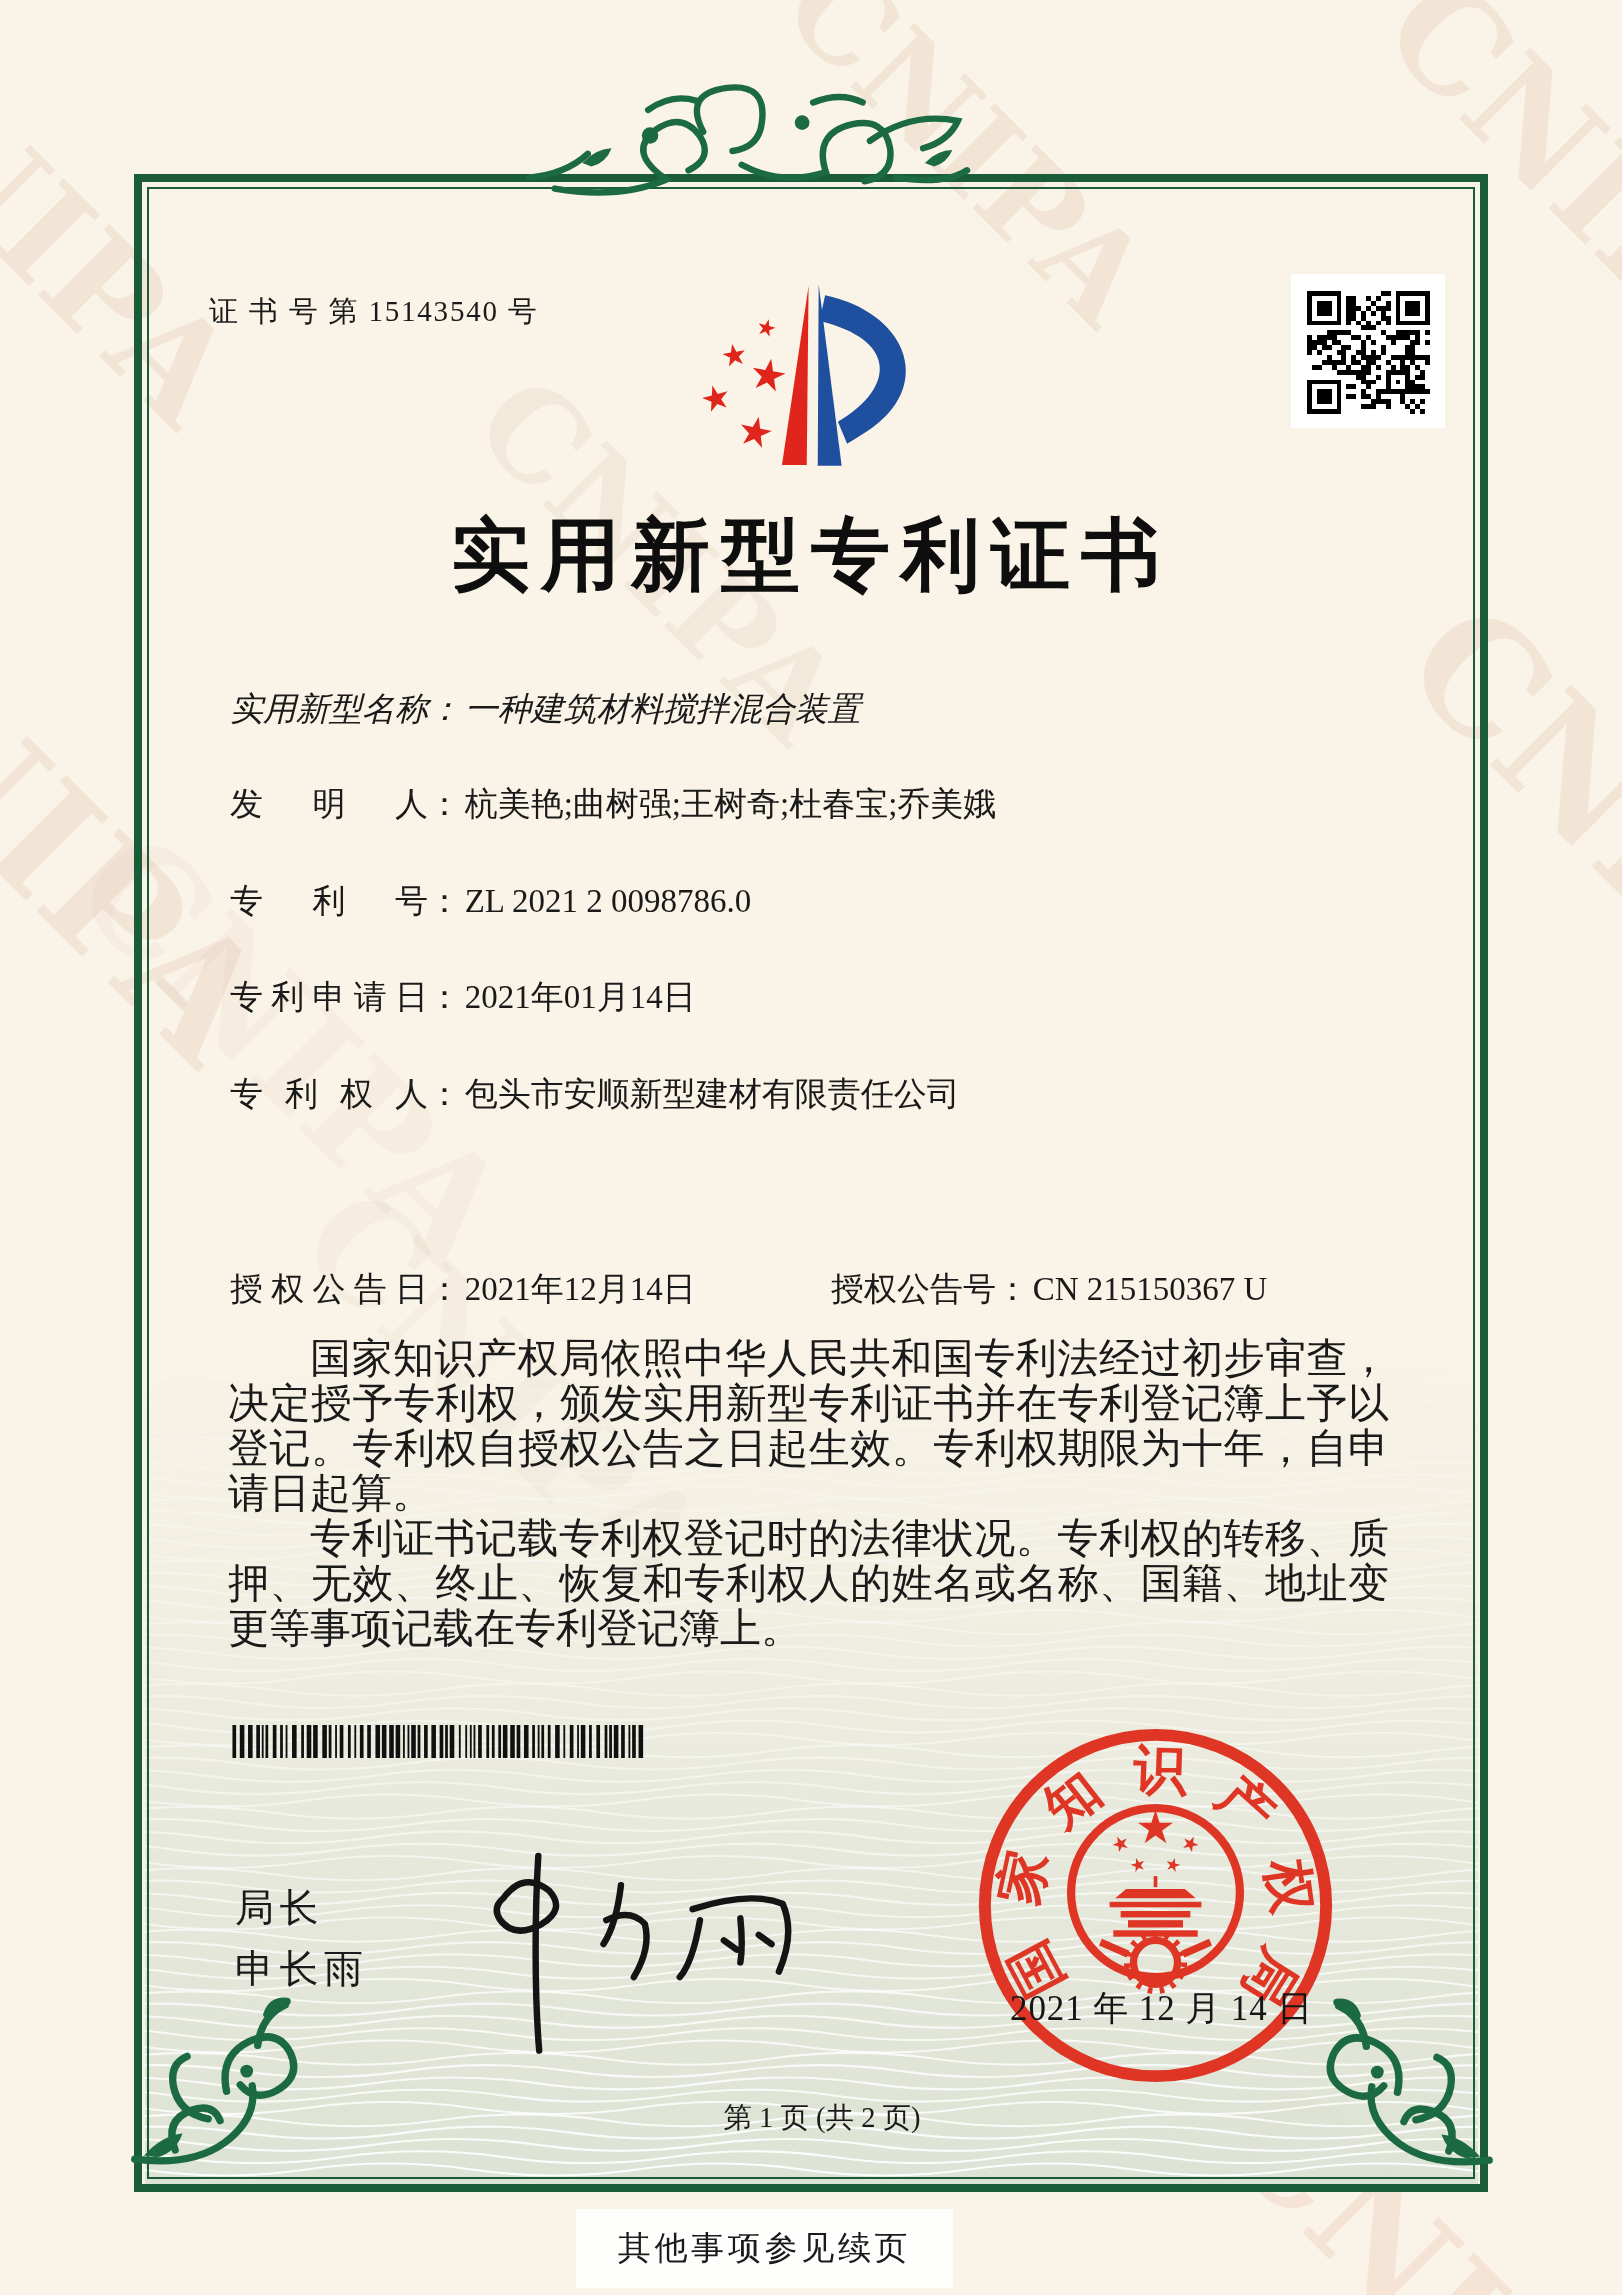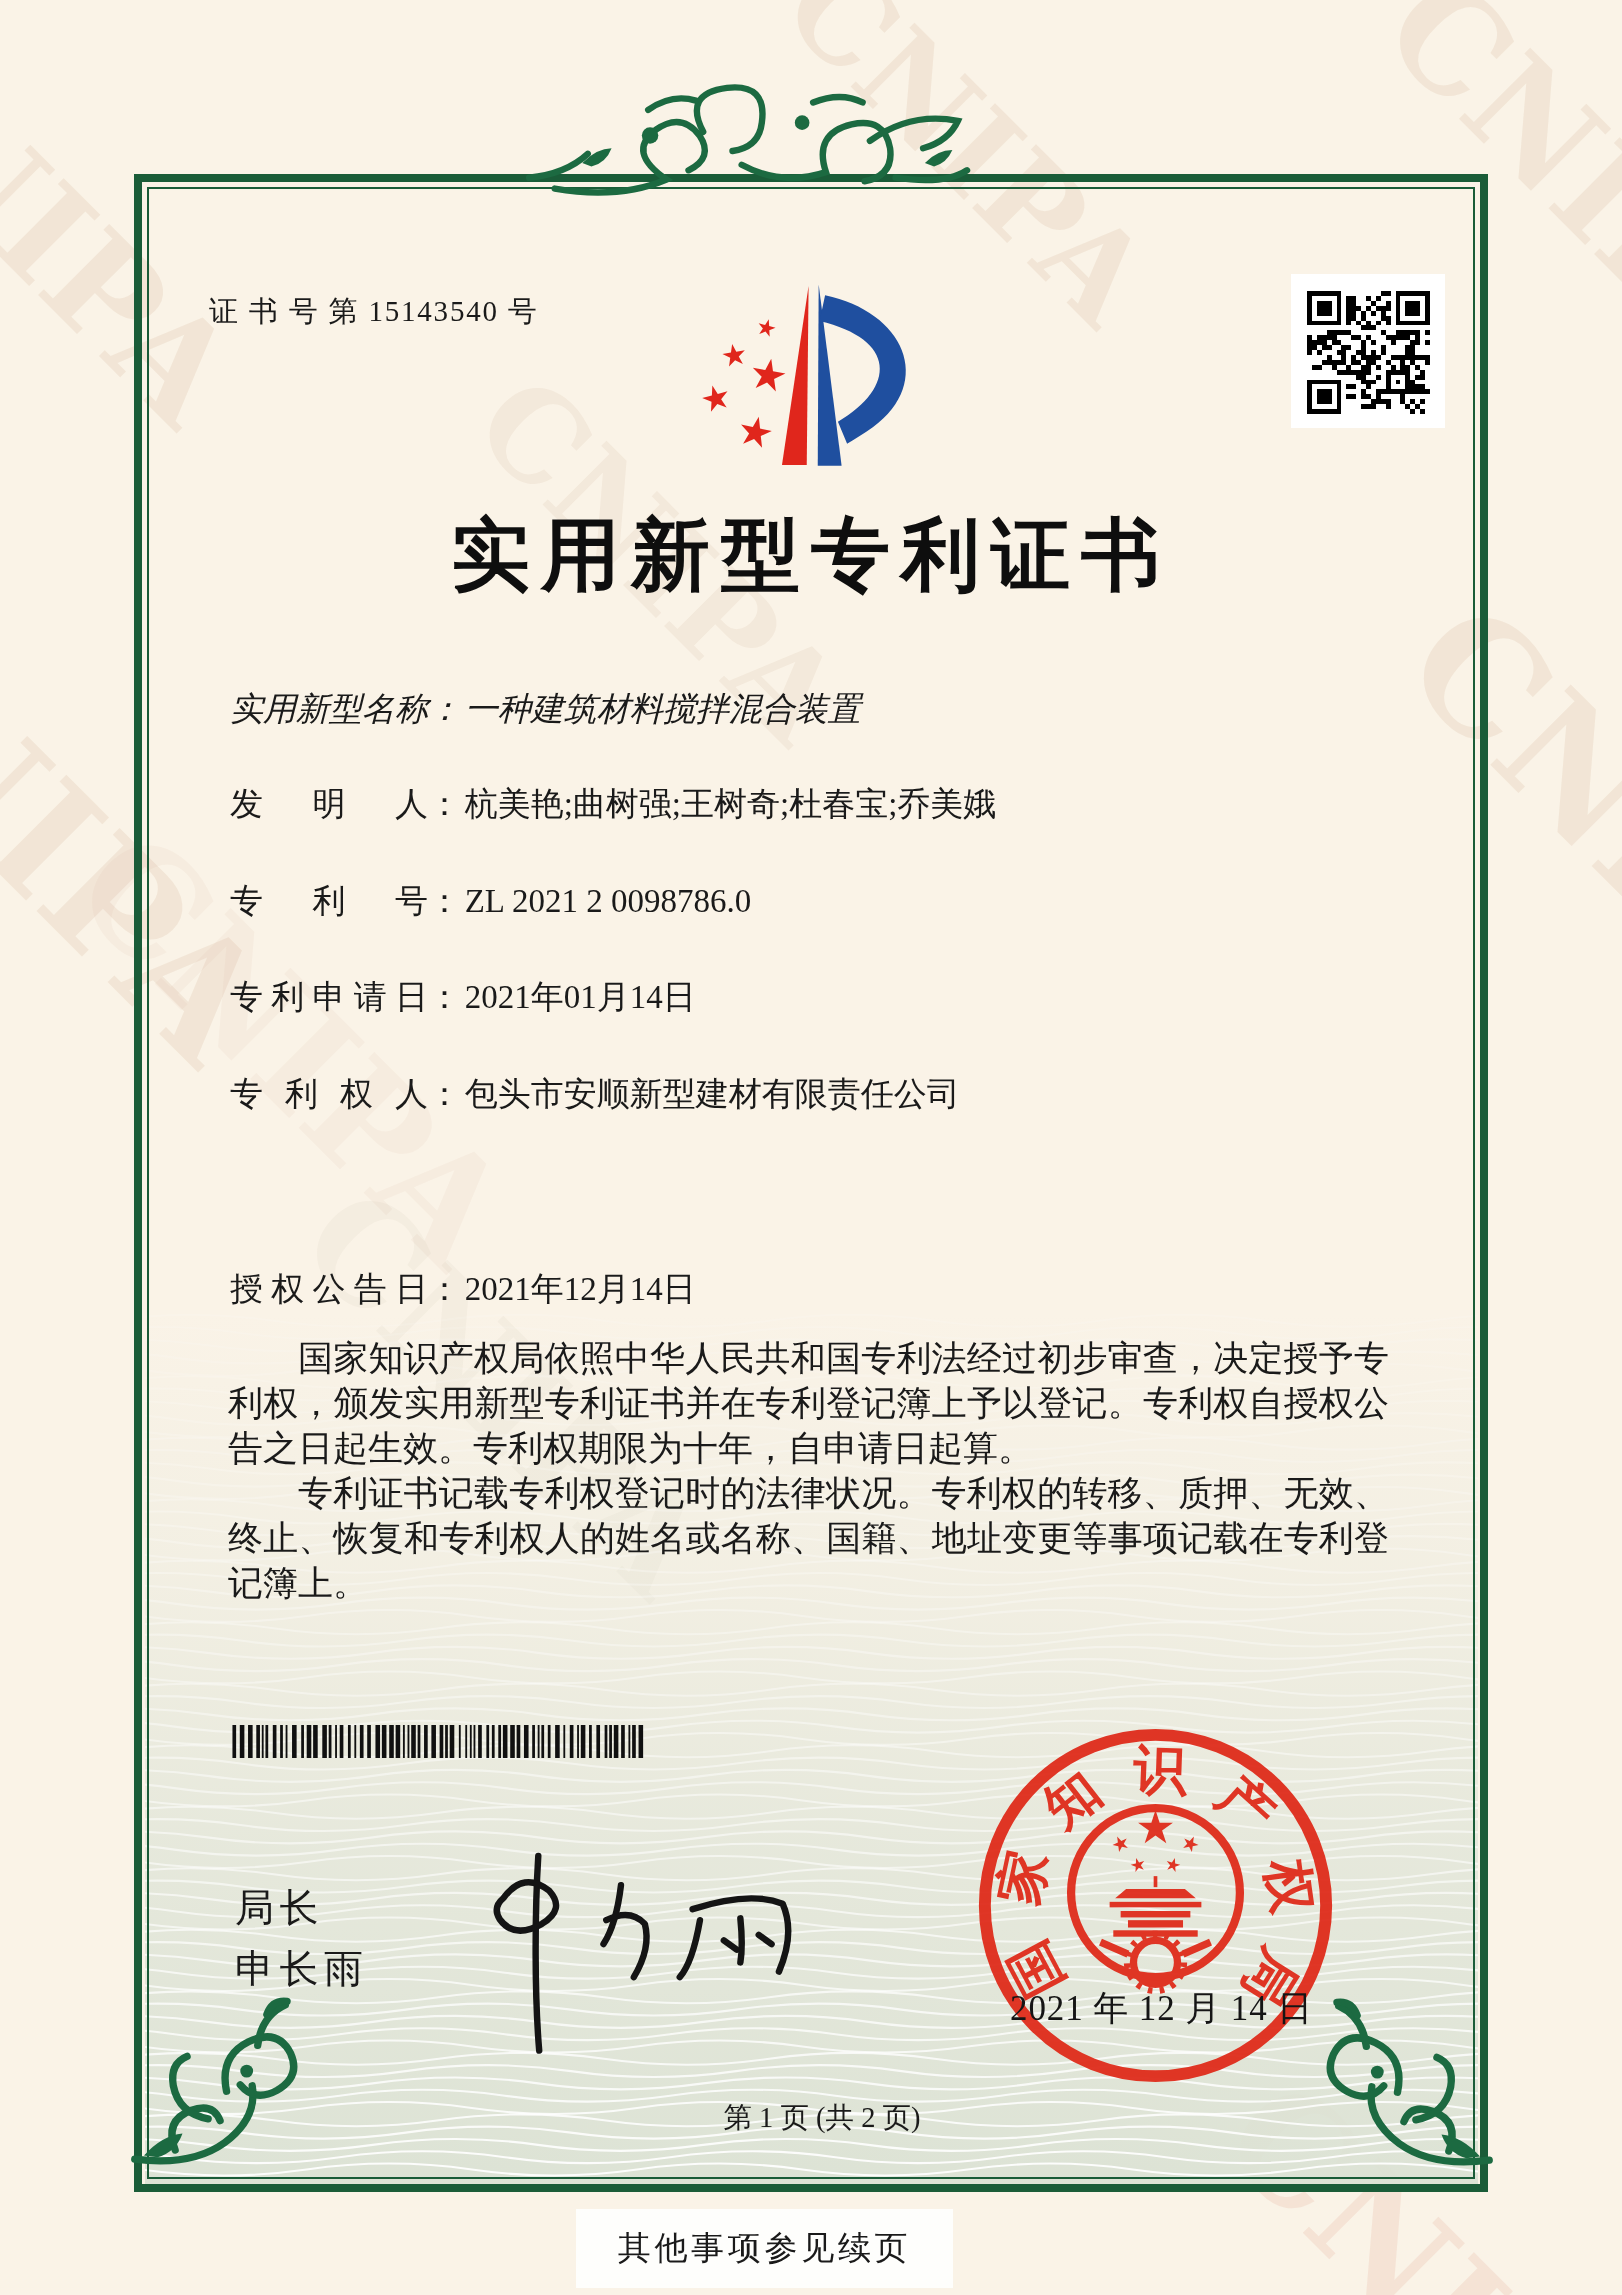--- a/index.html
+++ b/index.html
@@ -26,21 +26,21 @@
   .qr{position:absolute;left:15.6px;top:16.5px;}
   .title{left:134px;top:503px;width:1354px;text-align:center;font-size:79px;font-weight:bold;
          letter-spacing:11px;color:#0e0e0e;}
   .frow{left:230px;font-size:33px;white-space:nowrap;}
   .lbl{display:inline-block;width:198px;text-align:justify;text-align-last:justify;vertical-align:top;}
   .lbl-tight{display:inline-block;vertical-align:top;}
   .val{margin-left:3.7px;}
   .val-wrap{display:inline-block;margin-left:3.7px;width:918px;white-space:normal;
             line-height:42px;vertical-align:top;}
   .grant-right{position:absolute;left:601px;top:0;white-space:nowrap;}
-  .body-text{left:228px;top:1336px;width:1161px;font-size:35px;line-height:45px;text-align:justify;}
+  .body-text{left:228px;top:1336px;width:1161px;font-size:41px;line-height:45px;text-align:justify;}
   .body-text p{margin:0;text-indent:2em;}
   .signer{left:235px;font-size:39px;letter-spacing:5.5px;}
   .sig{left:450px;top:1832px;z-index:5;}
   .seal{left:972px;top:1722px;z-index:5;opacity:0.93;}
   .seal-date{left:1010px;top:1985px;width:312px;font-size:35px;letter-spacing:0.9px;z-index:6;color:#151515;}
   .page-footer{left:134px;top:2099px;width:1376px;text-align:center;font-size:28.5px;z-index:4;}
   .strip{left:576px;top:2209px;width:377px;height:79px;background:#fefefc;z-index:4;
          display:flex;align-items:center;justify-content:center;font-size:33px;letter-spacing:3.7px;}
   .orn{z-index:4;}
 </style>
@@ -426,20 +426,23 @@
     <span class="lbl">专利号</span><span>：</span><span class="val">ZL 2021 2 0098786.0</span>
   </div>
   <div class="abs frow" style="top:975px;">
     <span class="lbl">专利申请日</span><span>：</span><span class="val">2021年01月14日</span>
   </div>
   <div class="abs frow" style="top:1072px;">
     <span class="lbl">专利权人</span><span>：</span><span class="val">包头市安顺新型建材有限责任公司</span>
   </div>
   <div class="abs frow" style="top:1267px;width:1212px;">
     <span class="lbl">授权公告日</span><span>：</span><span class="val">2021年12月14日</span>
+    <span class="grant-right">
+      <span class="lbl-tight">授权公告号</span><span>：</span><span class="val">CN 215150367 U</span>
+    </span>
   </div>
 
   <div class="abs body-text">
     <p>国家知识产权局依照中华人民共和国专利法经过初步审查，决定授予专利权，颁发实用新型专利证书并在专利登记簿上予以登记。专利权自授权公告之日起生效。专利权期限为十年，自申请日起算。</p>
     <p>专利证书记载专利权登记时的法律状况。专利权的转移、质押、无效、终止、恢复和专利权人的姓名或名称、国籍、地址变更等事项记载在专利登记簿上。</p>
   </div>
 
   <svg id="barcode" class="abs" style="left:232px;top:1725px;" width="418" height="33" viewBox="0 0 455 36">
       <rect x="0" y="0" width="4" height="36" fill="#101010"></rect>
       <rect x="8" y="0" width="5" height="36" fill="#101010"></rect>

